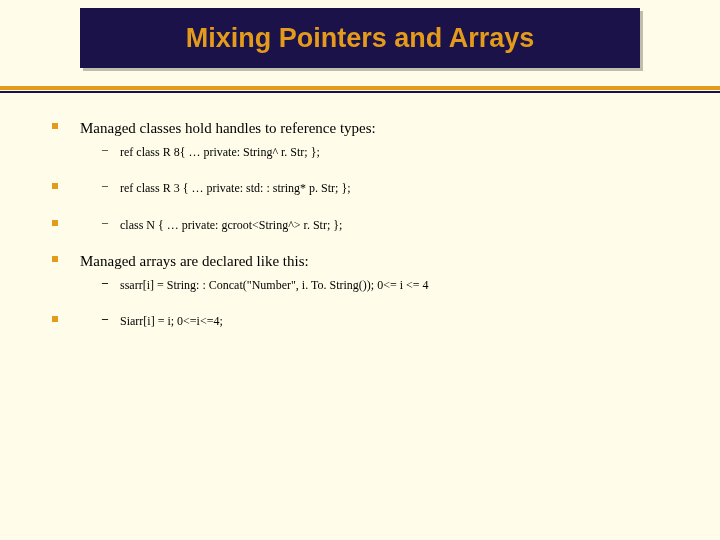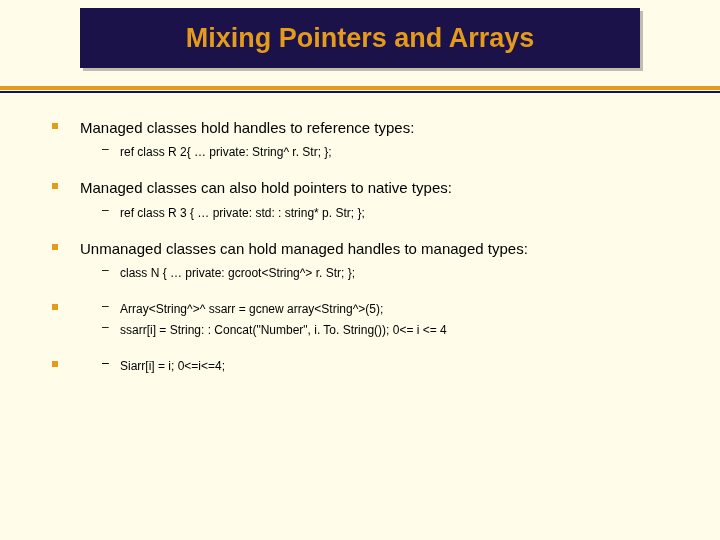--- a/index.html
+++ b/index.html
@@ -55,20 +55,21 @@
     left: 0;
     width: 720px;
     height: 2px;
     background: #1b1249;
   }
   .content {
     position: absolute;
     top: 118px;
     left: 52px;
     right: 40px;
+    font-family: Liberation Serif, serif;
   }
   .item {
     position: relative;
     padding-left: 28px;
     margin-bottom: 18px;
   }
   .square {
     position: absolute;
     left: 0;
     top: 5px;
@@ -112,54 +113,52 @@
   <div class="rule-bot"></div>
 
   <div class="content">
 
     <div class="item">
       <div class="square"></div>
       <div class="level1">Managed classes hold handles to reference types:</div>
       <div class="subs">
         <div class="sub">
           <span class="dash">–</span>
-          <span class="level2">ref class R 2{ … private: String^ r. Str; };</span>
+          <span class="level2">ref class R 8{ … private: String^ r. Str; };</span>
         </div>
       </div>
     </div>
 
     <div class="item">
       <div class="square"></div>
-      <div class="level1">Managed classes can also hold pointers to native types:</div>
       <div class="subs">
         <div class="sub">
           <span class="dash">–</span>
           <span class="level2">ref class R 3 { … private: std: : string* p. Str; };</span>
         </div>
       </div>
     </div>
 
     <div class="item">
       <div class="square"></div>
-      <div class="level1">Unmanaged classes can hold managed handles to managed types:</div>
       <div class="subs">
         <div class="sub">
           <span class="dash">–</span>
           <span class="level2">class N { … private: gcroot&lt;String^&gt; r. Str; };</span>
         </div>
       </div>
     </div>
 
 
     <div class="item">
       <div class="square"></div>
+      <div class="level1">Managed arrays are declared like this:</div>
       <div class="subs">
         <div class="sub">
           <span class="dash">–</span>
-          <span class="level2">Array&lt;String^&gt;^ ssarr = gcnew array&lt;String^&gt;(5);</span>
         </div>
         <div class="sub">
           <span class="dash">–</span>
           <span class="level2">ssarr[i] = String: : Concat("Number", i. To. String());  0&lt;= i &lt;= 4</span>
         </div>
       </div>
     </div>
 
     <div class="item">
       <div class="square"></div>

